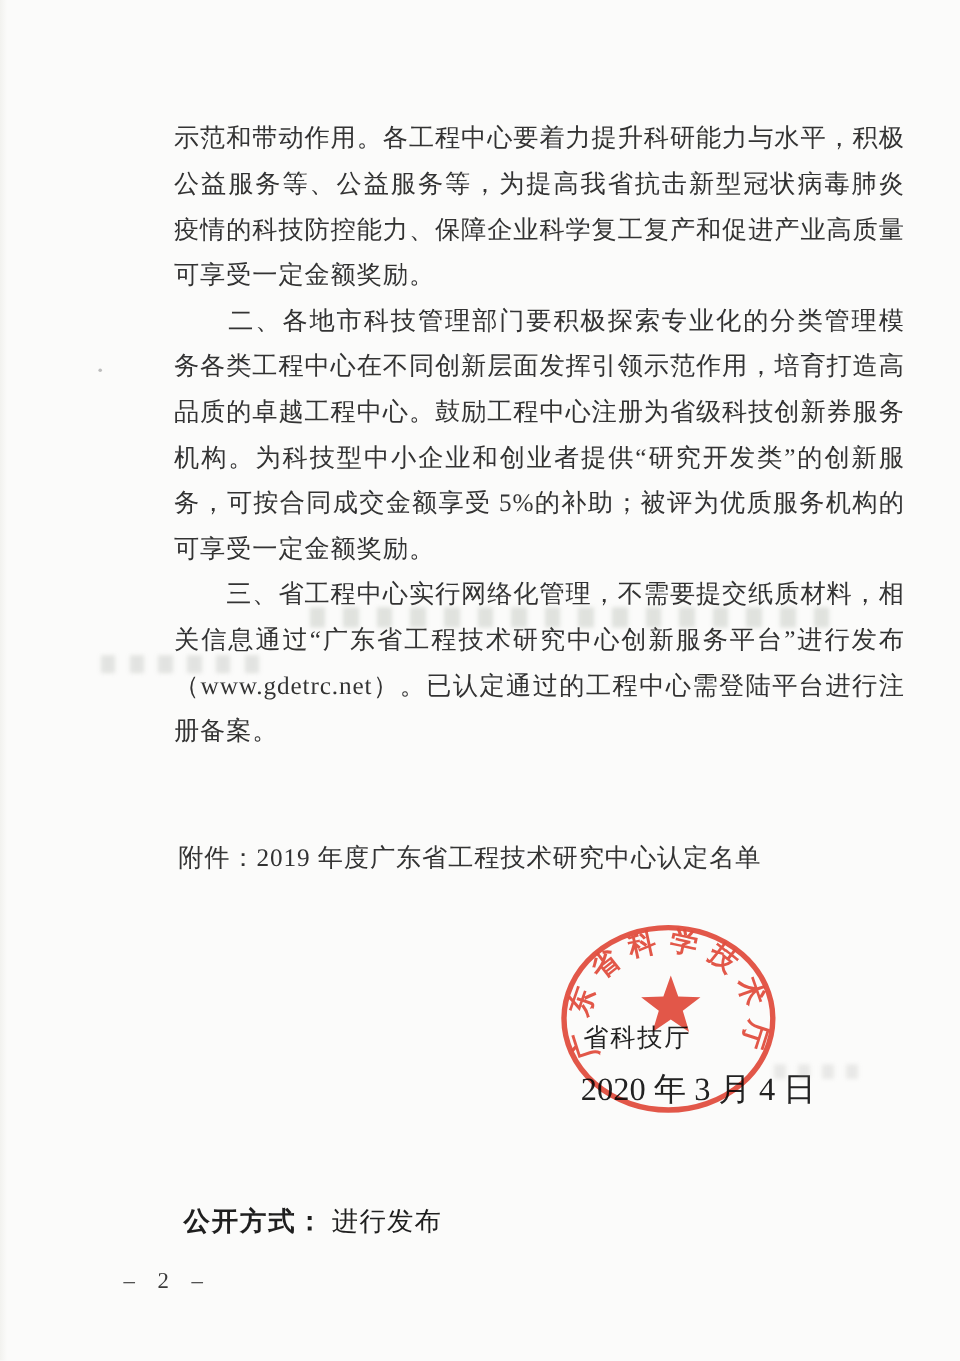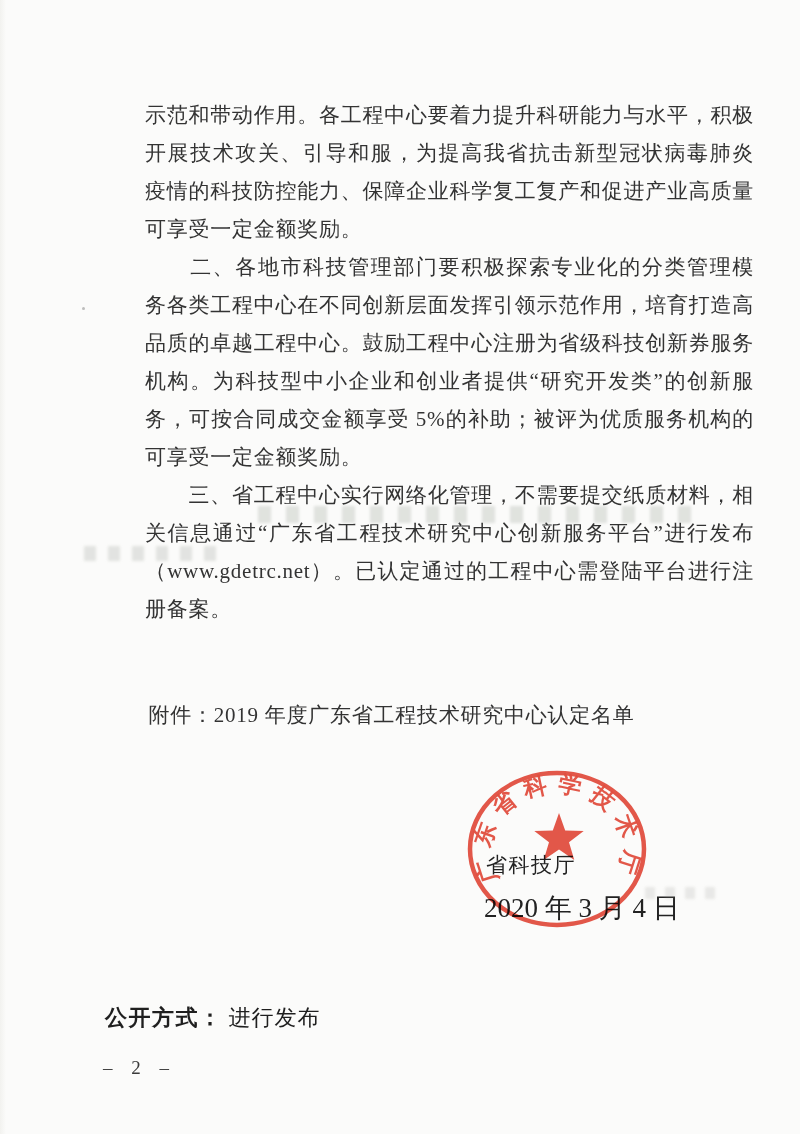--- a/index.html
+++ b/index.html
@@ -80,20 +80,21 @@
     left: 105px; top: 1003px;
     font-size: 22px;
     letter-spacing: 1px;
     color: #1f1f1f;
     white-space: nowrap;
   }
   .publicity .label {
     font-weight: 700;
     font-family: "Liberation Sans", "DejaVu Sans", sans-serif;
     letter-spacing: 1.5px;
+    margin-left: 48px;
   }
   .publicity .value {
     font-weight: 400;
     margin-left: 6px;
   }
   .page-num {
     position: absolute;
     left: 103px; top: 1057px;
     font-size: 19px;
     letter-spacing: 7px;
@@ -128,21 +129,21 @@
   }
 </style>
 </head>
 <body>
 
 <div class="page">
 
   <div class="doc-body">
 
   <div class="line">示范和带动作用。各工程中心要着力提升科研能力与水平，积极</div>
-      <div class="line">开展技术攻关、引导和服，为提高我省抗击新型冠状病毒肺炎</div>
+      <div class="line">公益服务等、公益服务等，为提高我省抗击新型冠状病毒肺炎</div>
       <div class="line">疫情的科技防控能力、保障企业科学复工复产和促进产业高质量</div>
       <div class="line end">可享受一定金额奖励。</div>
       <div class="line">　　二、各地市科技管理部门要积极探索专业化的分类管理模</div>
       <div class="line">务各类工程中心在不同创新层面发挥引领示范作用，培育打造高</div>
       <div class="line">品质的卓越工程中心。鼓励工程中心注册为省级科技创新券服务</div>
       <div class="line">机构。为科技型中小企业和创业者提供“研究开发类”的创新服</div>
       <div class="line">务，可按合同成交金额享受 5%的补助；被评为优质服务机构的</div>
       <div class="line end">可享受一定金额奖励。</div>
       <div class="line">　　三、省工程中心实行网络化管理，不需要提交纸质材料，相</div>
       <div class="line">关信息通过“广东省工程技术研究中心创新服务平台”进行发布</div>

